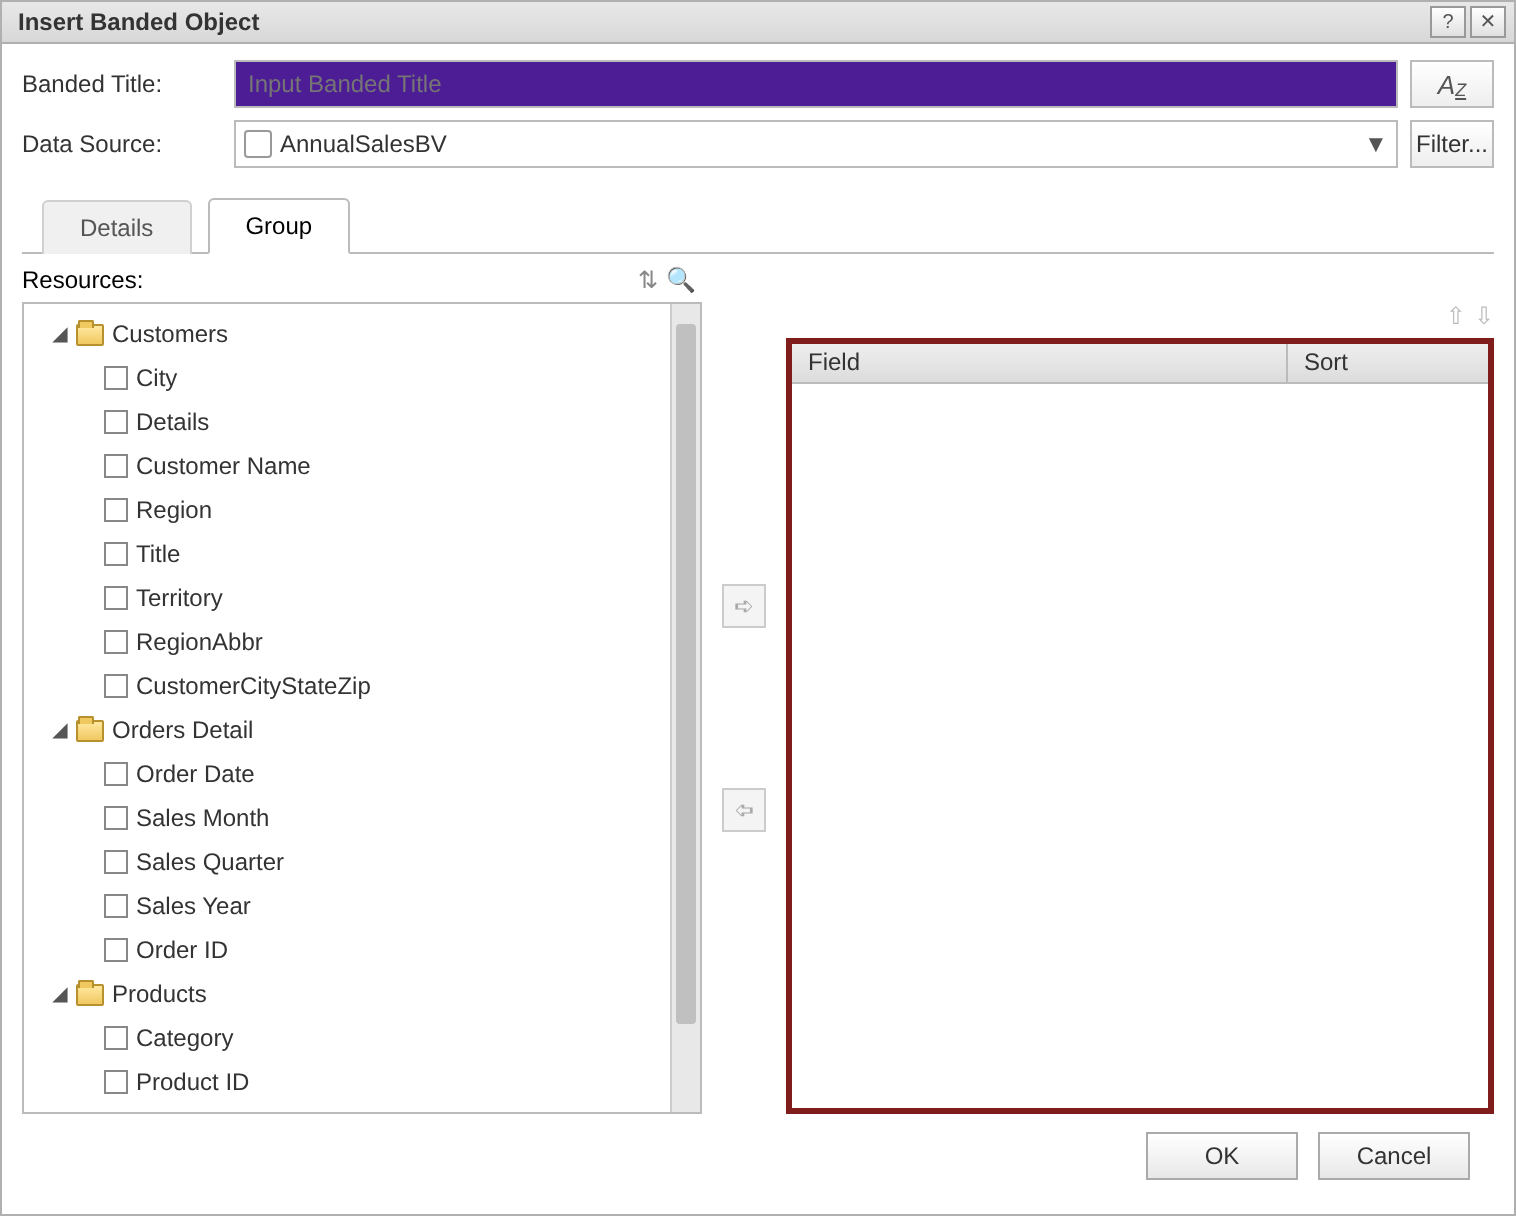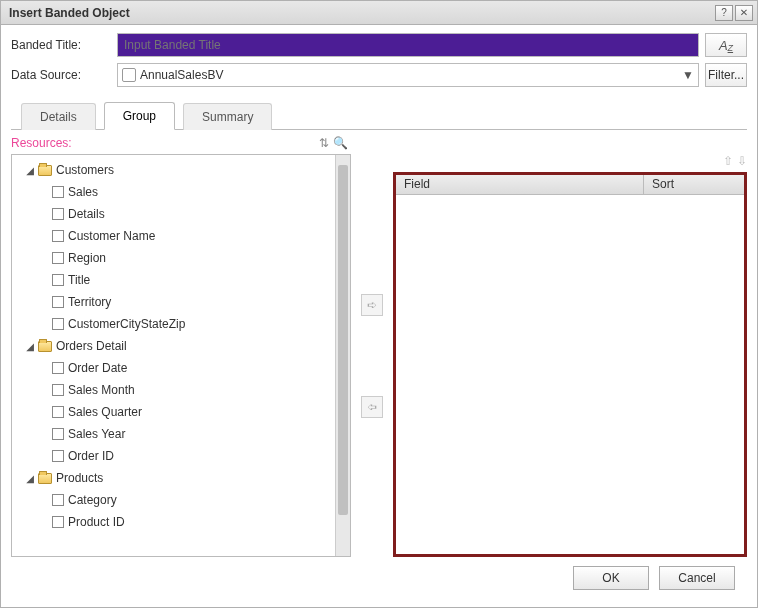--- a/index.html
+++ b/index.html
@@ -16,21 +16,21 @@
 .combo { flex: 1; height: 24px; border: 1px solid #bbb; display: flex; align-items: center; background: #fff; }
 .combo-icon { width: 14px; height: 14px; border: 1px solid #999; margin: 0 4px; border-radius: 2px; display:flex; align-items:center; justify-content:center; }
 .combo-text { flex: 1; color: #333; }
 .combo-arrow { width: 20px; text-align: center; color: #555; cursor:pointer; }
 .filter-btn { width: 42px; height: 24px; border: 1px solid #bbb; background: linear-gradient(to bottom,#fff,#eee); display:flex; align-items:center; justify-content:center; cursor:pointer; color:#333;text-align:right; }
 .tabs { display: flex; align-items: flex-end; margin-top: 8px; border-bottom: 1px solid #bbb; padding-left: 10px; }
 .tab { padding: 6px 18px; color: #555; border: 1px solid transparent; border-bottom: none; cursor: pointer; position: relative; bottom: -1px; background: #f0f0f0; margin-right: 8px; border-radius: 3px 3px 0 0; border-color: #d0d0d0;}
 .tab.active { background: #fff; color: #000; border: 1px solid #bbb; border-bottom: 1px solid #fff; }
 .tab-body { flex: 1; display: flex; flex-direction: column; padding-top: 6px; }
 .res-label-row { display: flex; align-items: center; }
-.res-label { flex: 1; color: #ec4899; }
+.res-label { flex: 1; color: #000000; }
 .sort-icons { display: flex; gap: 2px; color: #888; }
 .sort-icons span { cursor: pointer; width: 14px; text-align: center; }
 .panels { flex: 1; display: flex; gap: 8px; margin-top: 4px; align-items: stretch; min-height: 0; }
 .left-panel { width: 340px; border: 1px solid #bbb; background: #fff; display:flex; }
 .tree-scroll { flex:1; overflow:auto; padding: 4px 0; }
 .scrollbar { width: 15px; background: #e8e8e8; border-left: 1px solid #ccc; position: relative; }
 .scroll-thumb { position: absolute; top: 10px; left: 2px; right: 2px; height: 350px; background: #c0c0c0; border-radius: 2px; }
 .mid-btns { display: flex; flex-direction: column; justify-content: center; gap: 80px; align-items: center; width: 26px; }
 .arrow-btn { width: 22px; height: 22px; border: 1px solid #ccc; background: #f4f4f4; display:flex; align-items:center; justify-content:center; color:#aaa; cursor:pointer; }
 .right-wrap { flex:1; display:flex; flex-direction:column; }
@@ -79,62 +79,65 @@
         <span class="combo-arrow">▼</span>
       </div>
       <div class="filter-btn">
           <span>Filter...</span>
         </div>
     </div>
 
     <div class="tabs">
       <div class="tab"><span>Details</span></div>
       <div class="tab active"><span>Group</span></div>
-      <div class="tab"><span>Summary</span></div>
     </div>
 
     <div class="tab-body">
       <div class="res-label-row">
         <span class="res-label">Resources:</span>
         <div class="sort-icons" style="margin-right:400px;">
           <span>⇅</span>
           <span>🔍</span>
         </div>
       </div>
       <div class="panels">
         <div class="left-panel">
           <div class="tree-scroll" id="tree">
               <div class="tree-node lvl1">
                 <span class="tw">◢</span>
                 <span class="folder-icon"></span>
                 <span class="node-label">Customers</span>
               </div>
               <div class="tree-node lvl2">
                 <span class="check-icon"></span>
-                <span class="node-label">Sales</span>
+                <span class="node-label">City</span>
               </div>
               <div class="tree-node lvl2">
                 <span class="check-icon"></span>
                 <span class="node-label">Details</span>
               </div>
               <div class="tree-node lvl2">
                 <span class="check-icon"></span>
                 <span class="node-label">Customer Name</span>
               </div>
               <div class="tree-node lvl2">
                 <span class="check-icon"></span>
                 <span class="node-label">Region</span>
               </div>
               <div class="tree-node lvl2">
                 <span class="check-icon"></span>
                 <span class="node-label">Title</span>
               </div>
               <div class="tree-node lvl2">
                 <span class="check-icon"></span>
                 <span class="node-label">Territory</span>
+              </div>
+              <div class="tree-node lvl2">
+                <span class="check-icon"></span>
+                <span class="node-label">RegionAbbr</span>
               </div>
               <div class="tree-node lvl2">
                 <span class="check-icon"></span>
                 <span class="node-label">CustomerCityStateZip</span>
               </div>
               <div class="tree-node lvl1">
                 <span class="tw">◢</span>
                 <span class="folder-icon"></span>
                 <span class="node-label">Orders Detail</span>
               </div>

